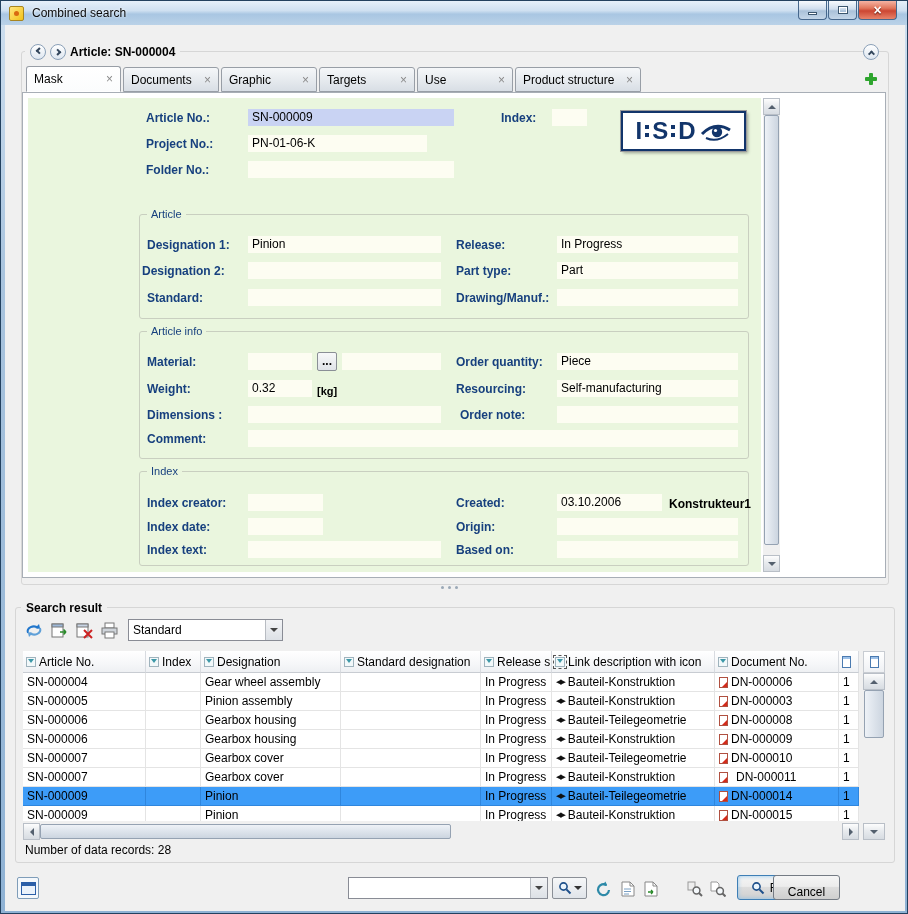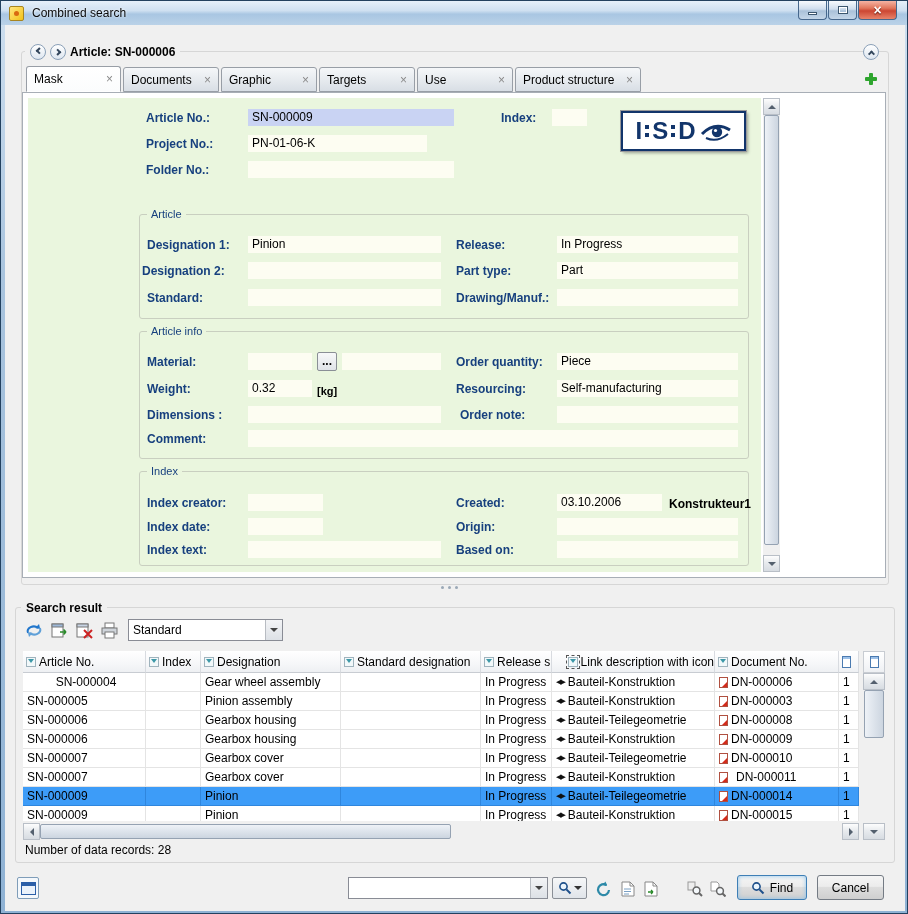--- a/index.html
+++ b/index.html
@@ -192,21 +192,21 @@
   <div class="dialog"></div>
 
   <div class="gbox" style="left:20px;top:50px;width:868px;height:534px;"></div>
   <div class="panel-legend" style="left:24px;top:42px;">
     <span class="circbtn">
         <span class="chev left"></span>
       </span>
     <span class="circbtn">
         <span class="chev right"></span>
       </span>
-    <span class="ptitle">Article: SN-000006</span>
+    <span class="ptitle">Article: SN-000004</span>
   </div>
   <span class="circbtn" style="position:absolute;left:862px;top:43px;">
       <span class="chev up"></span>
     </span>
 
   <div class="tabs">
     <div class="tab active" style="width:95px;">
         <span class="tlabel">Mask</span>
         <span class="tclose"></span>
       </div>
@@ -374,39 +374,39 @@
         <span class="hlabel">Designation</span>
       </div>
       <div class="hcell" style="width: 140px;">
         <span class="hicon"></span>
         <span class="hlabel">Standard designation</span>
       </div>
       <div class="hcell" style="width: 71px;">
         <span class="hicon"></span>
         <span class="hlabel">Release s</span>
       </div>
-      <div class="hcell" style="width: 163px; justify-content: flex-end;">
+      <div class="hcell" style="width: 163px;">
         <span class="hicon dashed"></span>
         <span class="hlabel">Link description with icon</span>
       </div>
       <div class="hcell" style="width: 124px;">
         <span class="hicon"></span>
         <span class="hlabel">Document No.</span>
       </div>
       <div class="hcell" style="width: 20px;">
         <span class="bluepage"></span>
         <span class="hlabel"></span>
       </div>
     </div>
   <div class="hextra">
       <span class="bluepage"></span>
     </div>
   <div class="gbody" id="grid-body">
       <div class="grow">
-        <div class="gcell" style="width: 123px; justify-content: center;">
+        <div class="gcell" style="width: 123px;">
           <span>SN-000004</span>
         </div>
         <div class="gcell" style="width: 55px;">
           <span></span>
         </div>
         <div class="gcell" style="width: 140px;">
           <span>Gear wheel assembly</span>
         </div>
         <div class="gcell" style="width: 140px;">
           <span></span>
@@ -694,17 +694,17 @@
     </svg>
   </span>
 
   <div class="btn default" style="left:736px;top:874px;width:70px;height:25px;">
     <svg width="14" height="14" viewBox="0 0 14 14">
       <circle cx="5.5" cy="5.5" r="3.6" fill="#eaf4fc" stroke="#1d4f8a" stroke-width="1.6"></circle>
       <line x1="8.4" y1="8.4" x2="12.5" y2="12.5" stroke="#1d4f8a" stroke-width="2"></line>
     </svg>
     <span>Find</span>
   </div>
-  <div class="btn" style="left:816px;top:874px;width:67px;height:25px;">
+  <div class="btn" style="left:772px;top:874px;width:67px;height:25px;align-items:flex-end;">
     <span>Cancel</span>
   </div>
 
 </div>
 
 </body></html>

